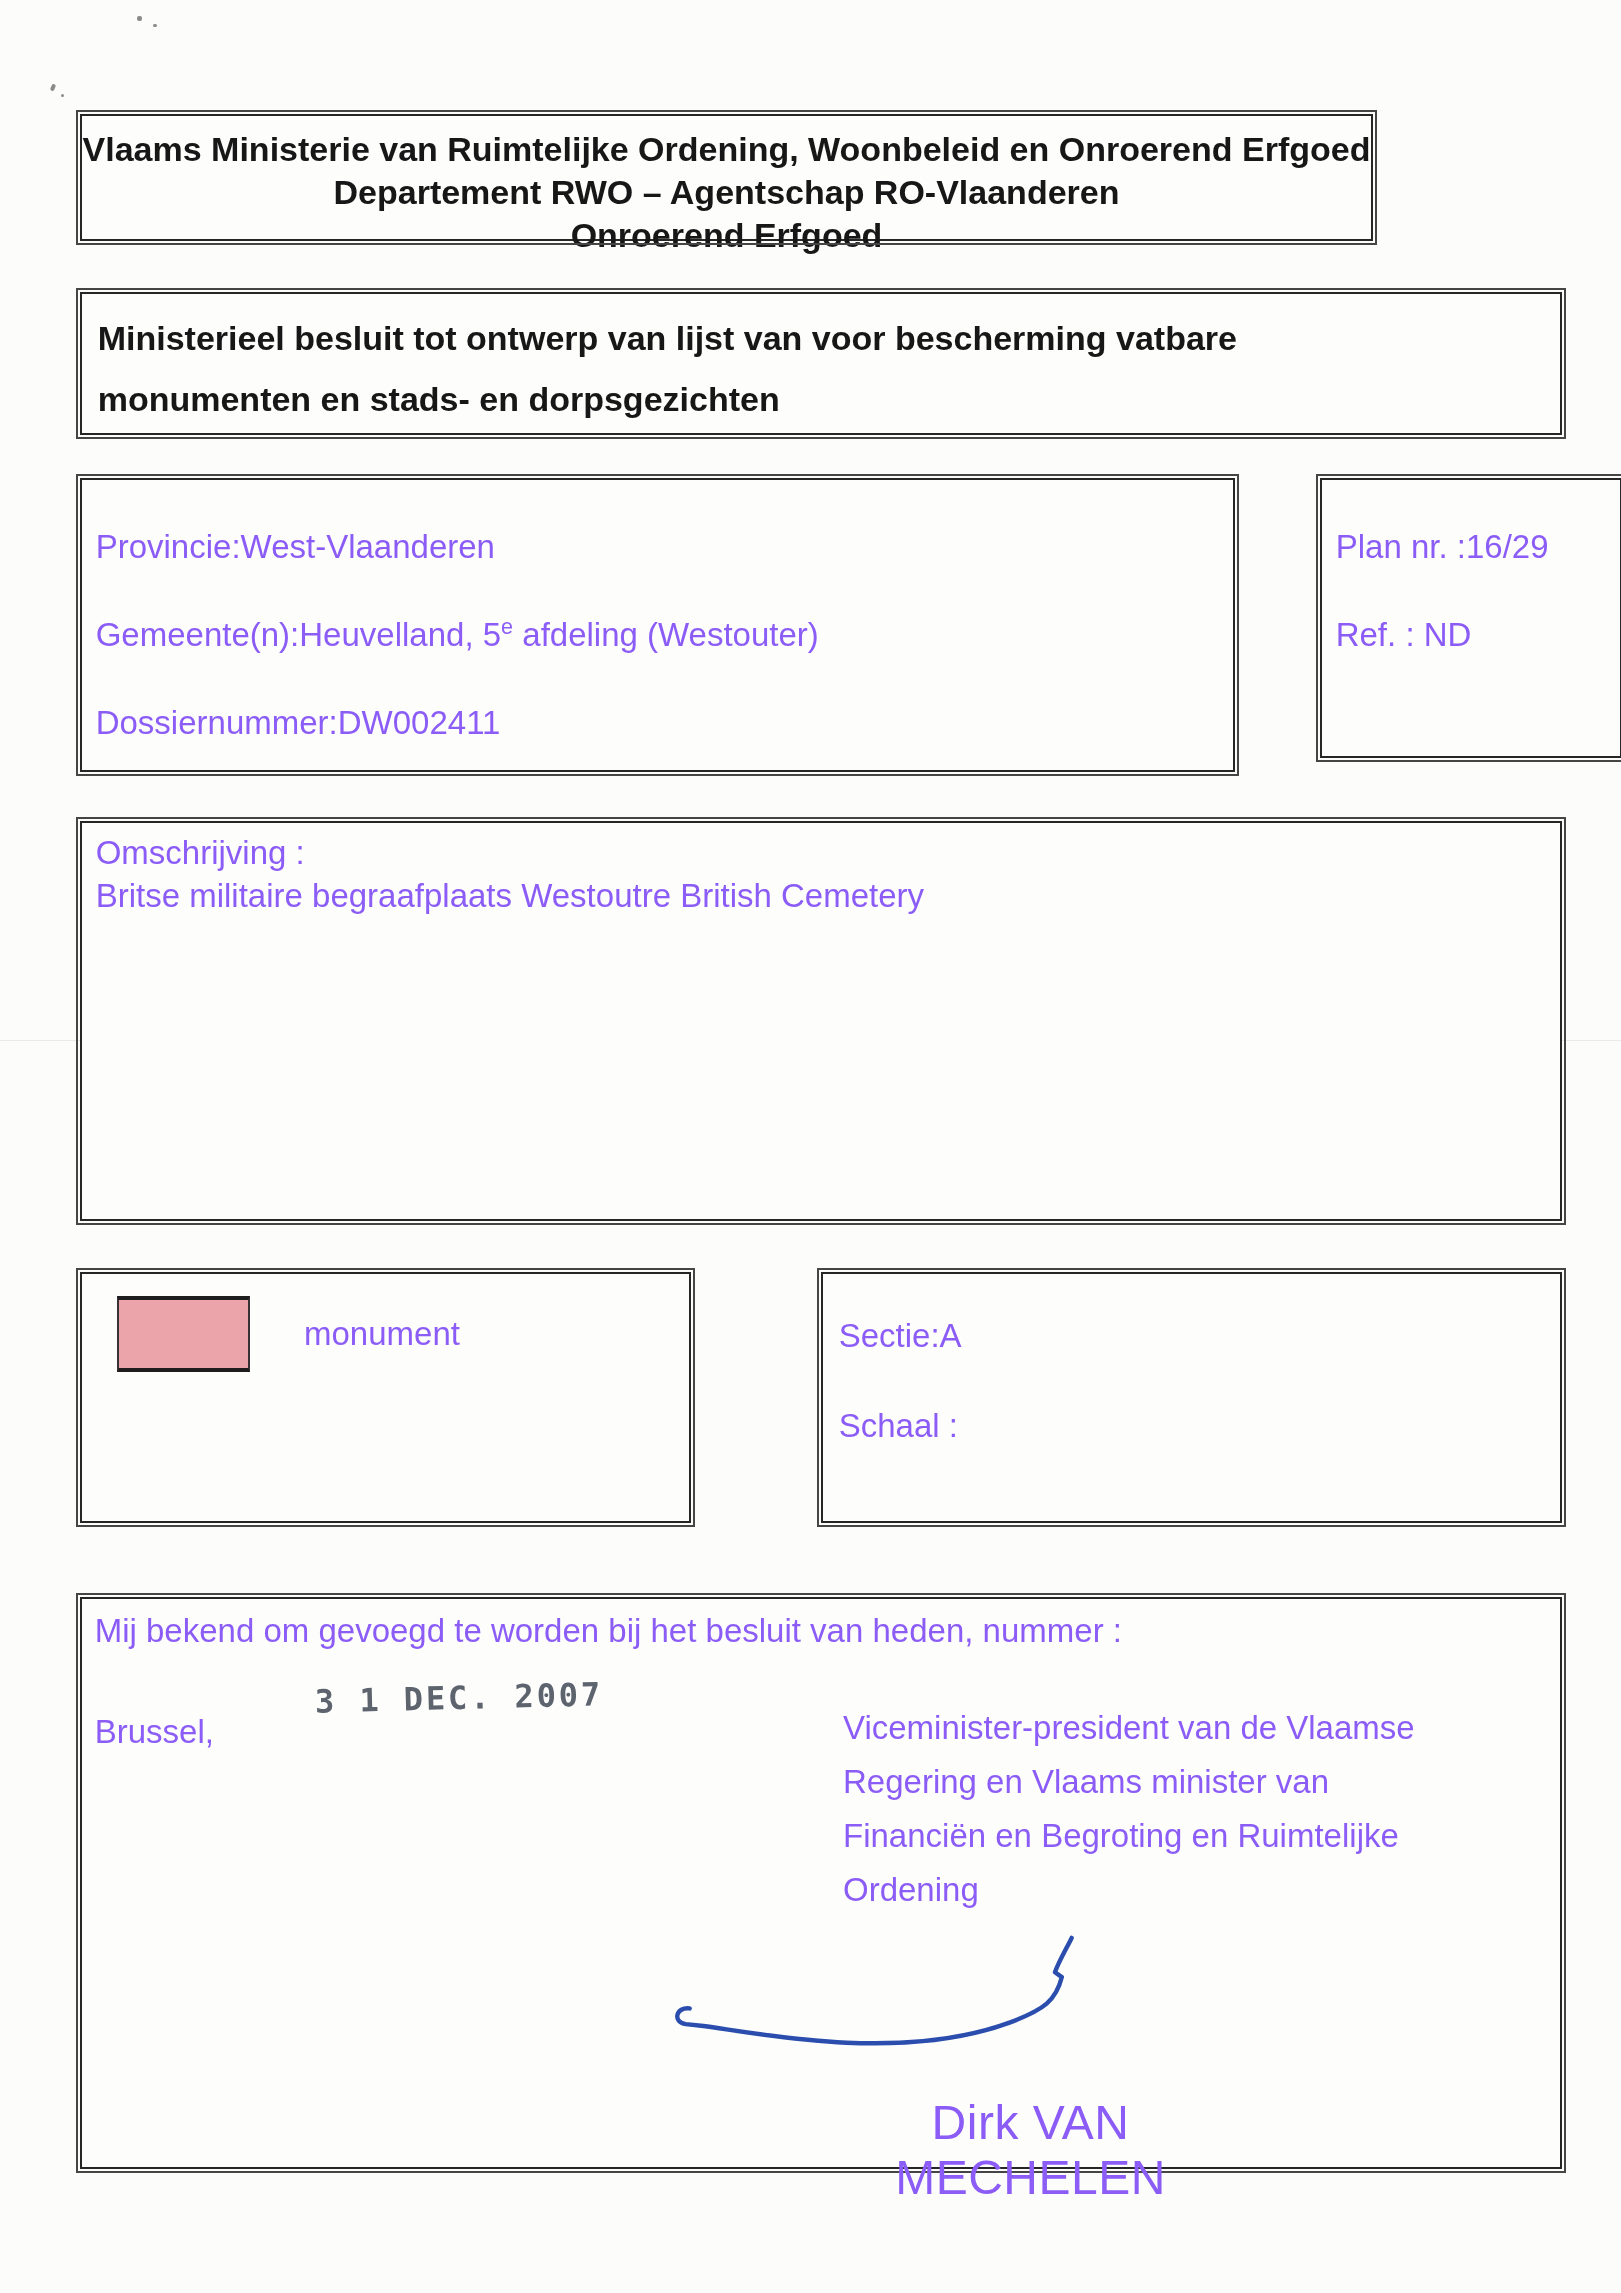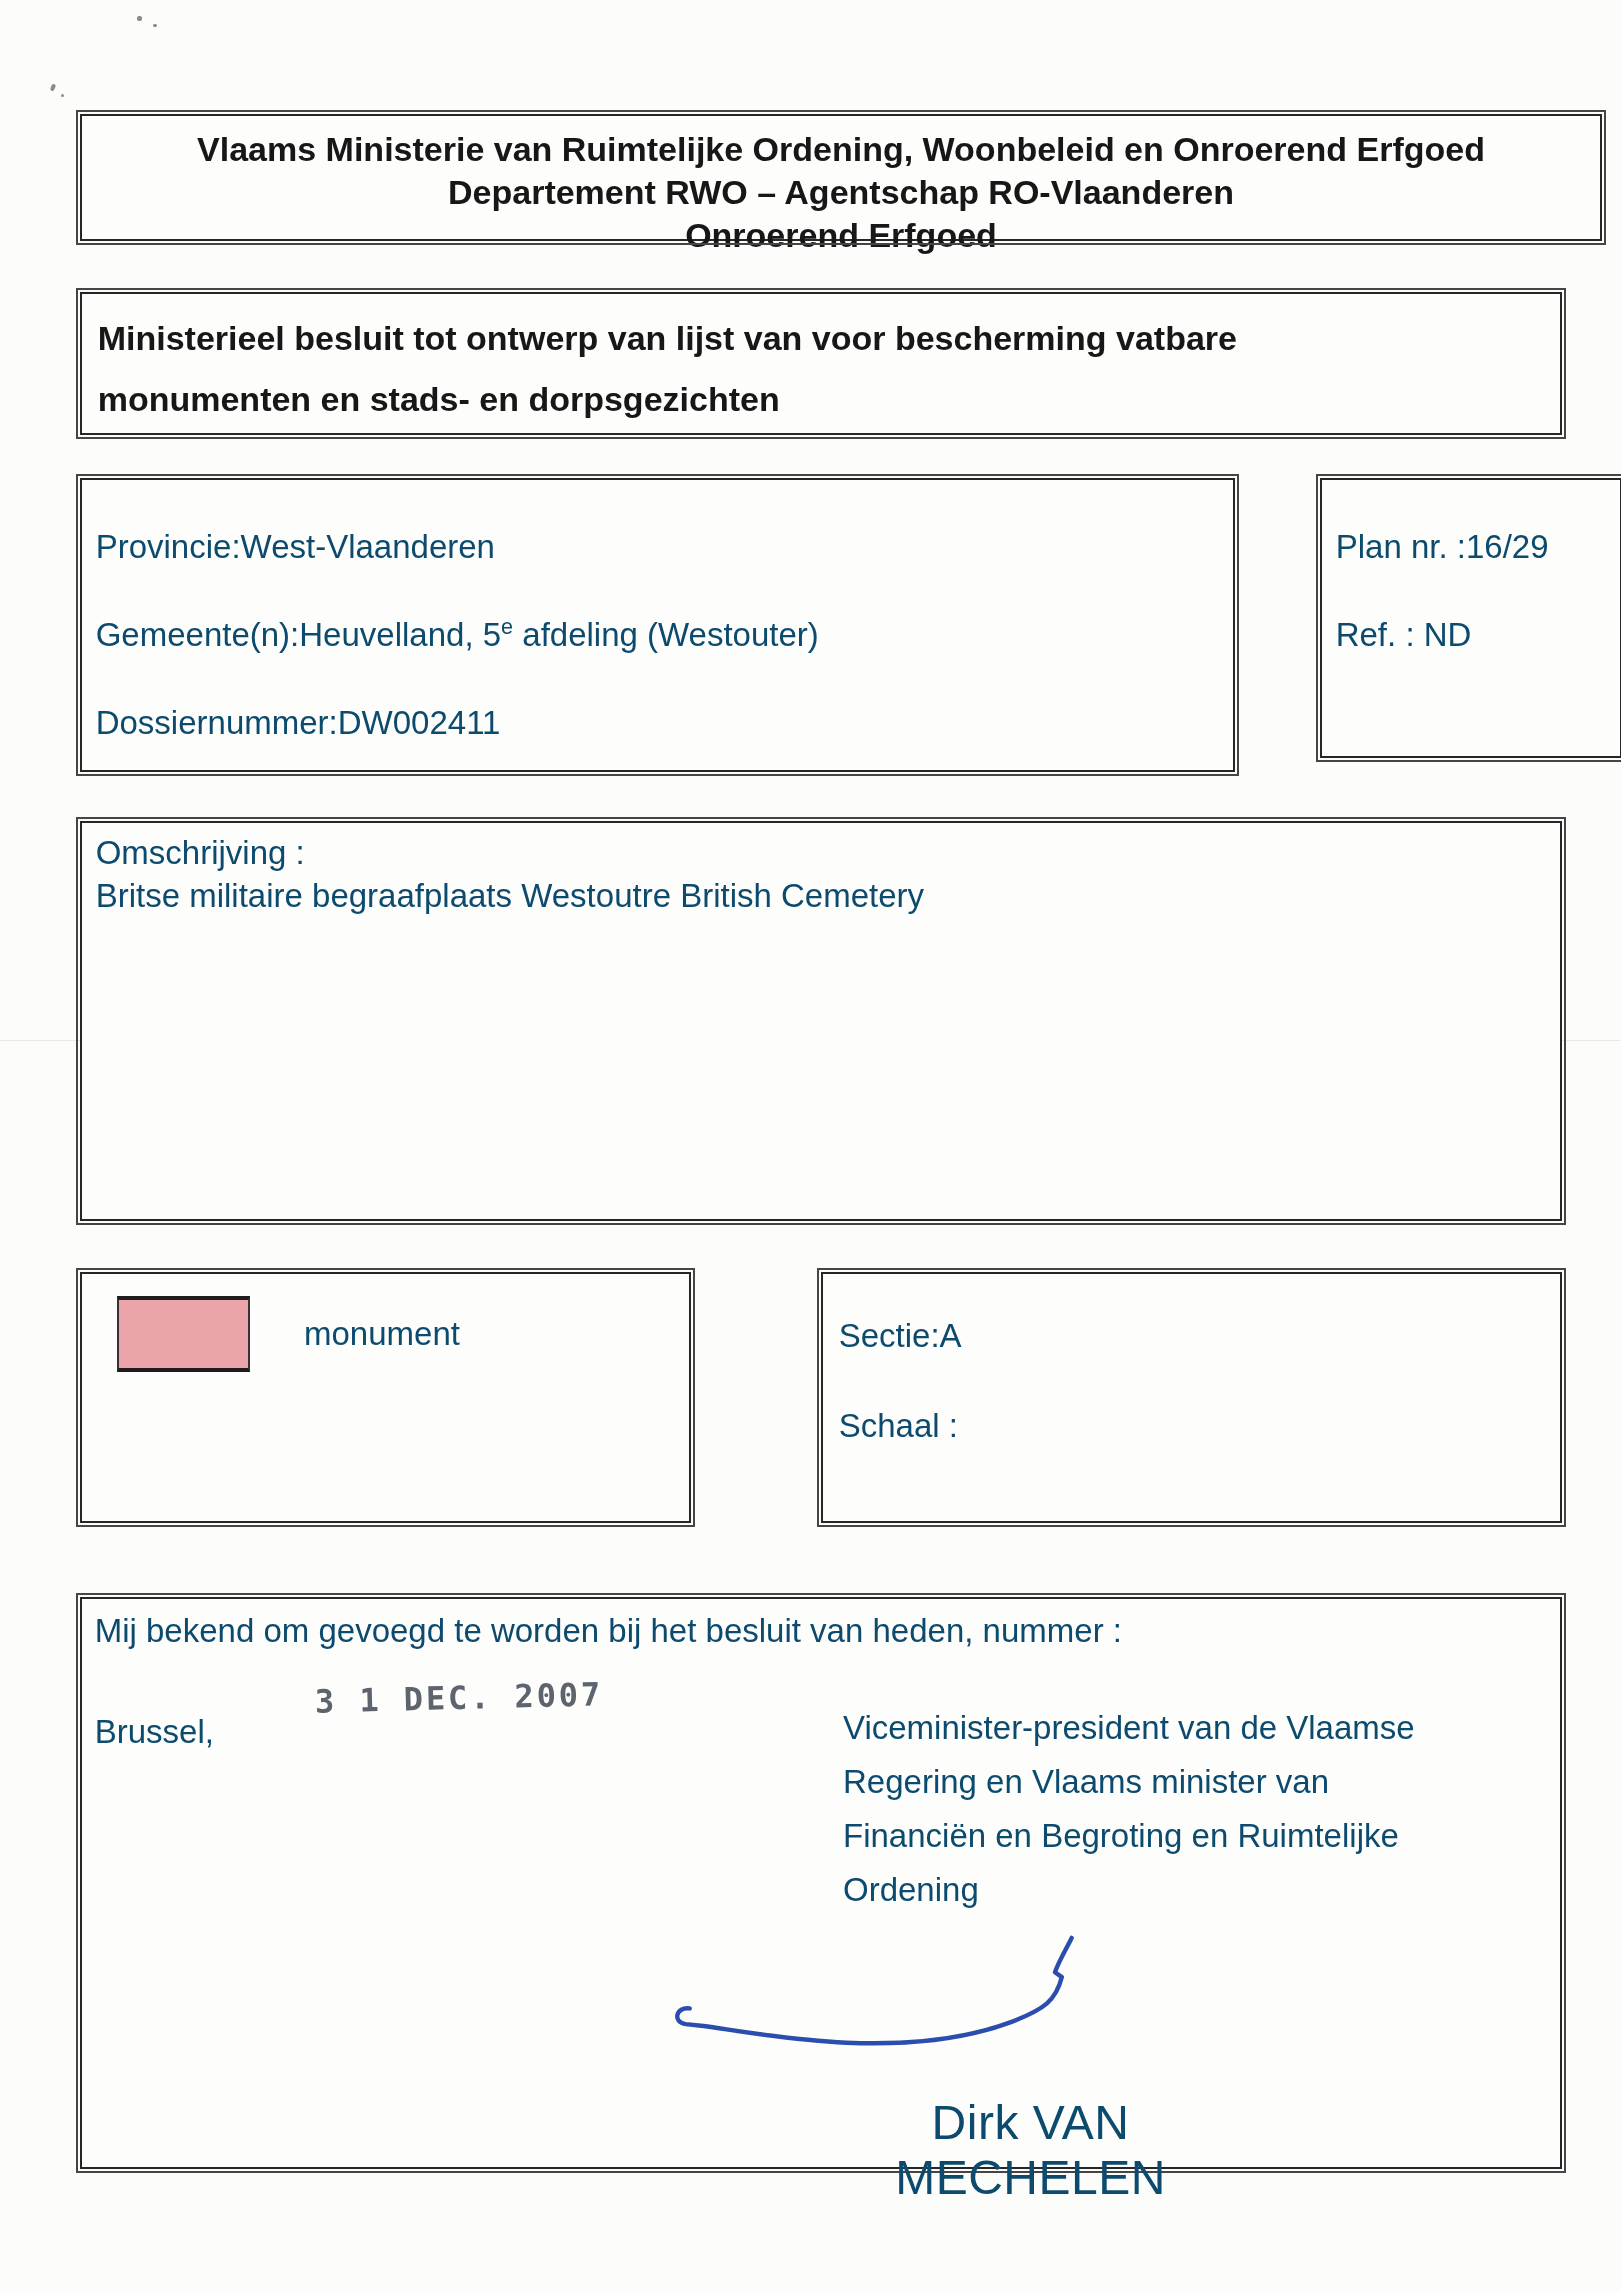--- a/index.html
+++ b/index.html
@@ -16,21 +16,21 @@
   .dbox{
     position:absolute;
     box-sizing:border-box;
     border:2.9px solid #262626;
     outline:2px solid #454545;
     outline-offset:2px;
     background:#fdfdfc;
   }
   .hdr-line{ text-align:center; font-weight:bold; font-size:34px; line-height:43px; color:#171717;}
   .title-line{ font-weight:bold; font-size:34px; line-height:61px; color:#171717; padding-left:15.7px;}
-  .body-text{ font-size:33px; color:#0c4a6e; }
+  .body-text{ font-size:33px; color:#8b5cf6; }
   .info-col{ display:flex; flex-direction:column; }
   .info-col .body-text{ line-height:39px; }
   sup.sup-e{ font-size:21.6px; vertical-align:super; line-height:0;}
   .swatch{
     position:absolute;
     box-sizing:border-box;
     border-left:2.9px solid #3a3136;
     border-right:2.9px solid #3a3136;
     border-top:4.9px solid #1f1c1e;
     border-bottom:4.9px solid #1f1c1e;
@@ -53,21 +53,21 @@
 <body>
 
 <div class="page">
 
   <div class="speck" style="left:137px;top:15.7px;width:4.9px;height:4.9px;"></div>
   <div class="speck" style="left:153px;top:23.5px;width:3.9px;height:3.9px;"></div>
   <div class="speck" style="left:51px;top:84px;width:3.9px;height:6.9px;transform:rotate(25deg);"></div>
   <div class="speck" style="left:61px;top:94px;width:2.9px;height:2.9px;"></div>
   <div class="scanline" style="top:1040px;"></div>
 
-  <div class="dbox" style="left:80px;top:114px;width:1522px;height:127px;padding-top:11.8px;">
+  <div class="dbox" style="left:80px;top:114px;width:1293px;height:127px;padding-top:11.8px;">
     <div class="hdr-line">Vlaams Ministerie van Ruimtelijke Ordening, Woonbeleid en Onroerend Erfgoed</div>
     <div class="hdr-line">Departement RWO – Agentschap RO-Vlaanderen</div>
     <div class="hdr-line">Onroerend Erfgoed</div>
   </div>
 
   <div class="dbox" style="left:80px;top:284px;width:1482px;height:143px;padding-top:13.7px;margin-top:8px;">
     <div class="title-line">Ministerieel besluit tot ontwerp van lijst van voor bescherming vatbare</div>
     <div class="title-line">monumenten en stads- en dorpsgezichten</div>
   </div>
 

